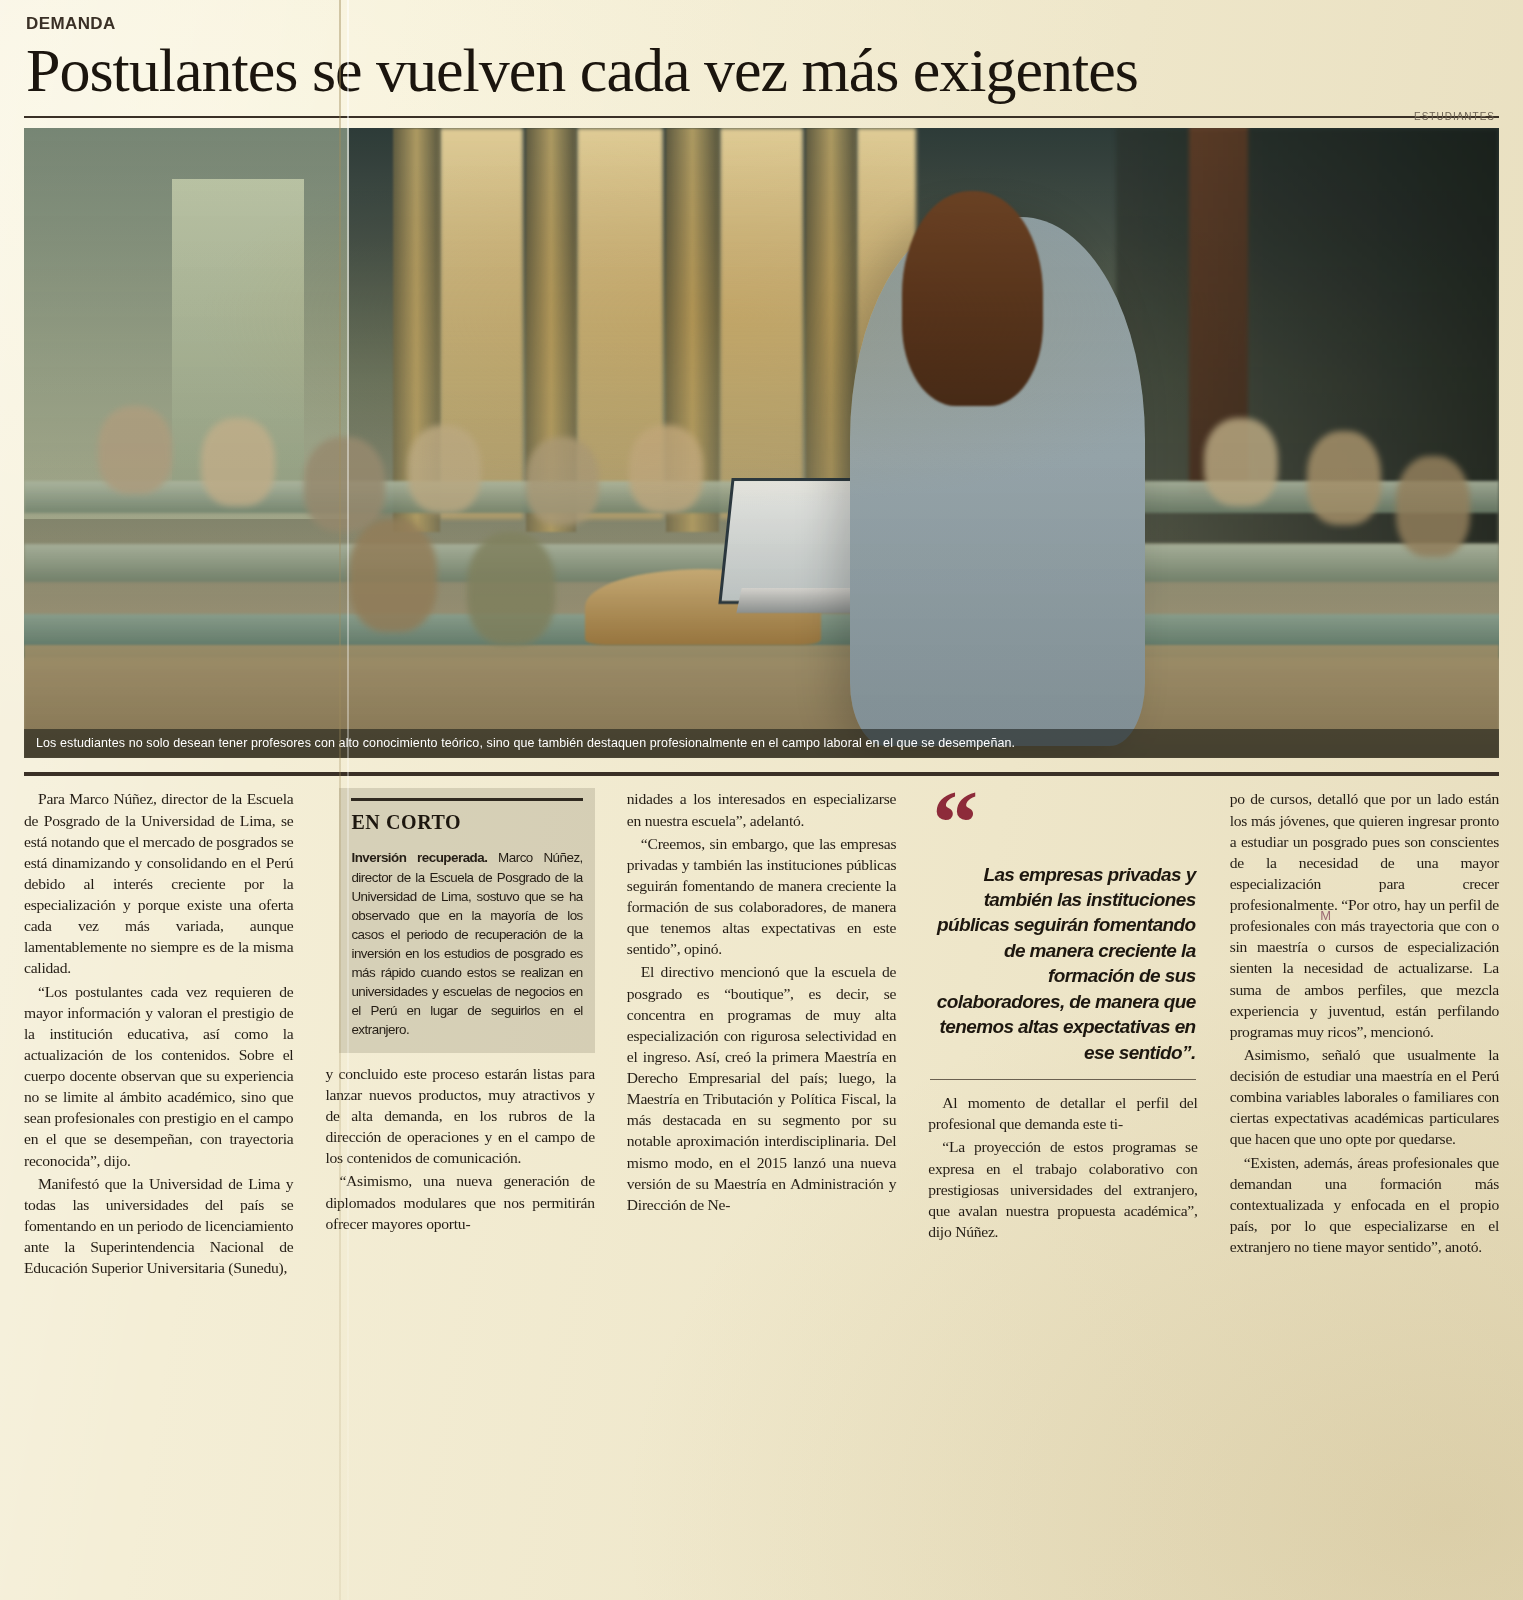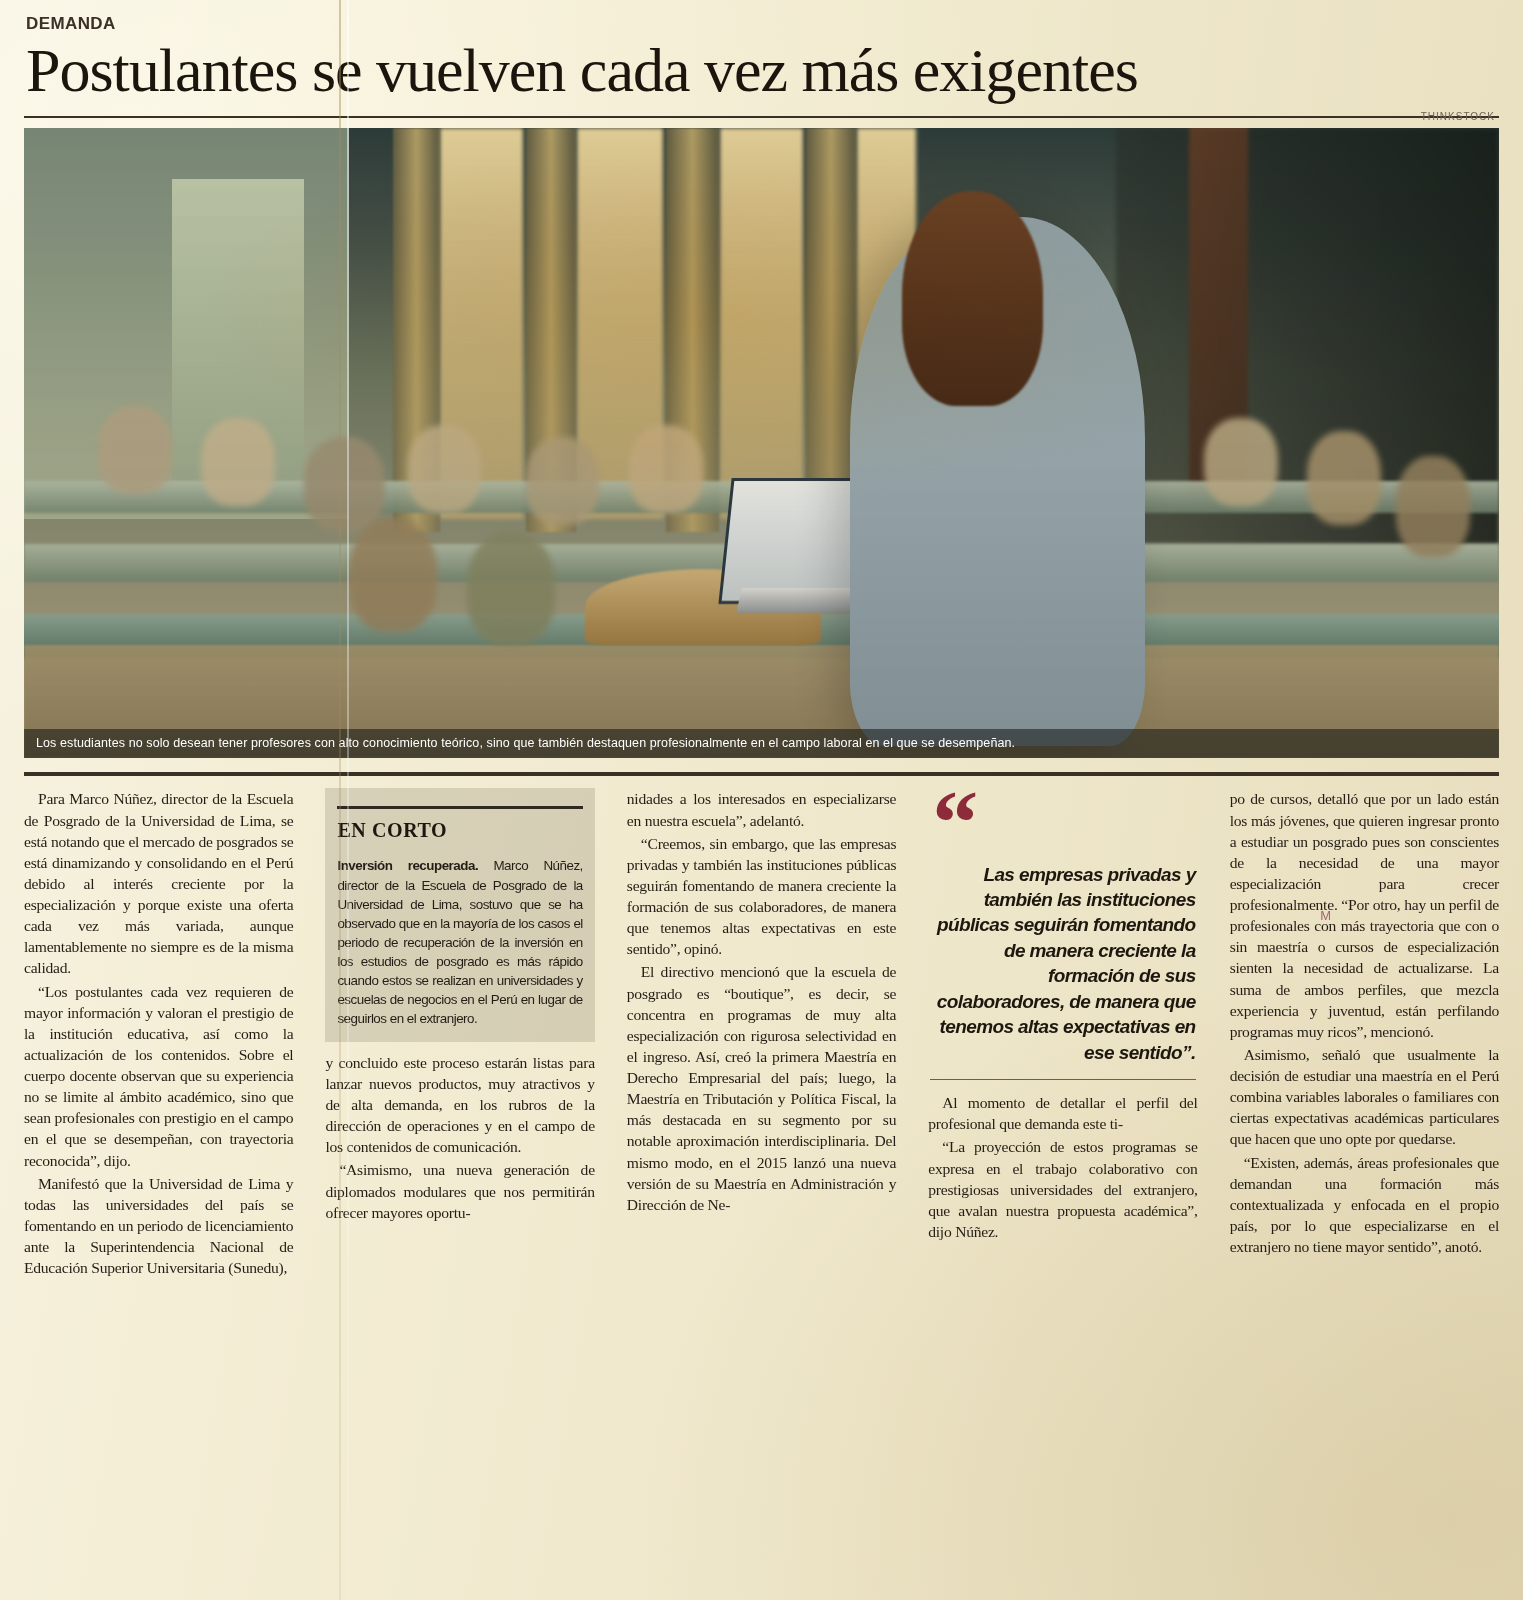--- a/index.html
+++ b/index.html
@@ -238,22 +238,22 @@
     text-align: justify;
     margin: 0 0 2px 0;
     text-indent: 14px;
     letter-spacing: -0.25px;
     color: #241d15;
   }
   p.body.noindent { text-indent: 0; }
 
   .box {
     background: rgba(150,144,120,0.30);
-    padding: 18px 12px 14px 12px;
-    margin: 0 0 10px 0;
+    padding: 10px 12px 14px 12px;
+    margin: 0 0 10px 14px;
     box-sizing: border-box;
   }
   .box-rule {
     height: 3px;
     background: #2f2920;
     margin-bottom: 10px;
   }
   .box-title {
     font-family: "Liberation Serif", serif;
     font-weight: bold;
@@ -318,21 +318,21 @@
 <div class="fold f1"></div>
 <div class="fold f2"></div>
 
 <div class="content">
 
   <div class="kicker">DEMANDA</div>
   <h1 class="headline">Postulantes se vuelven cada vez más exigentes</h1>
   <div class="rule-top"></div>
 
   <div class="photo-wrap">
-    <div class="credit">THINKSTOCK</div>
+    <div class="credit">ESTUDIANTES</div>
     <div class="photo">
       <div class="ph-bg"></div>
       <div class="ph-wallleft"></div>
       <div class="ph-doorway"></div>
       <div class="ph-win w1"></div>
       <div class="ph-win w2"></div>
       <div class="ph-win w3"></div>
       <div class="ph-win w4"></div>
       <div class="ph-col c1"></div>
       <div class="ph-col c2"></div>

